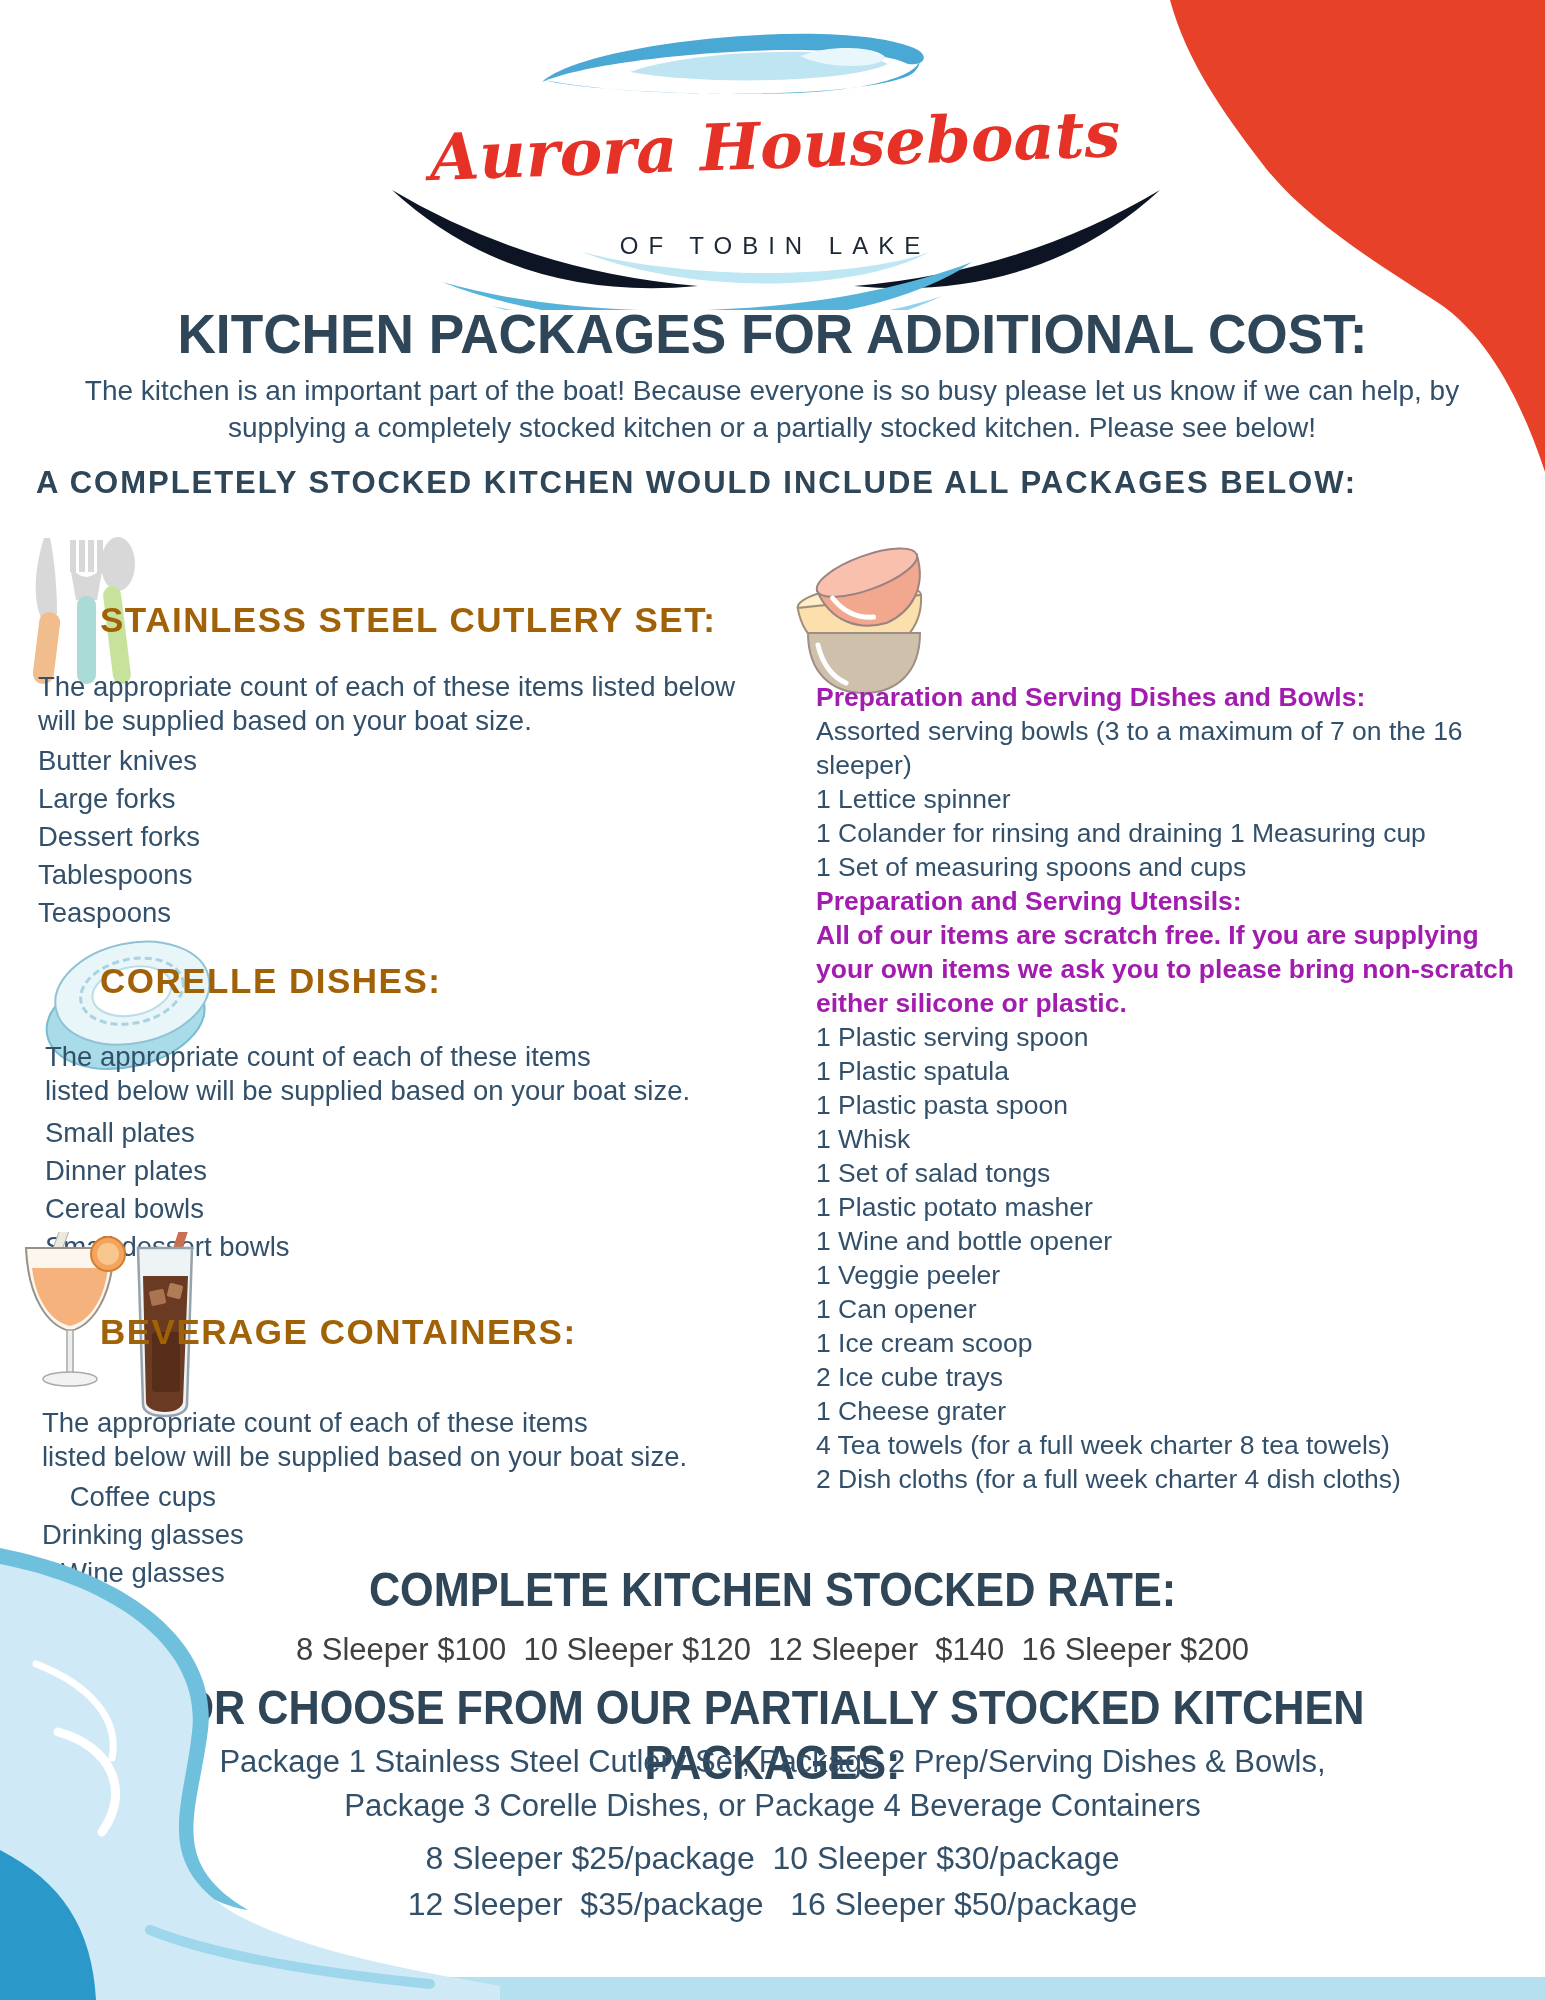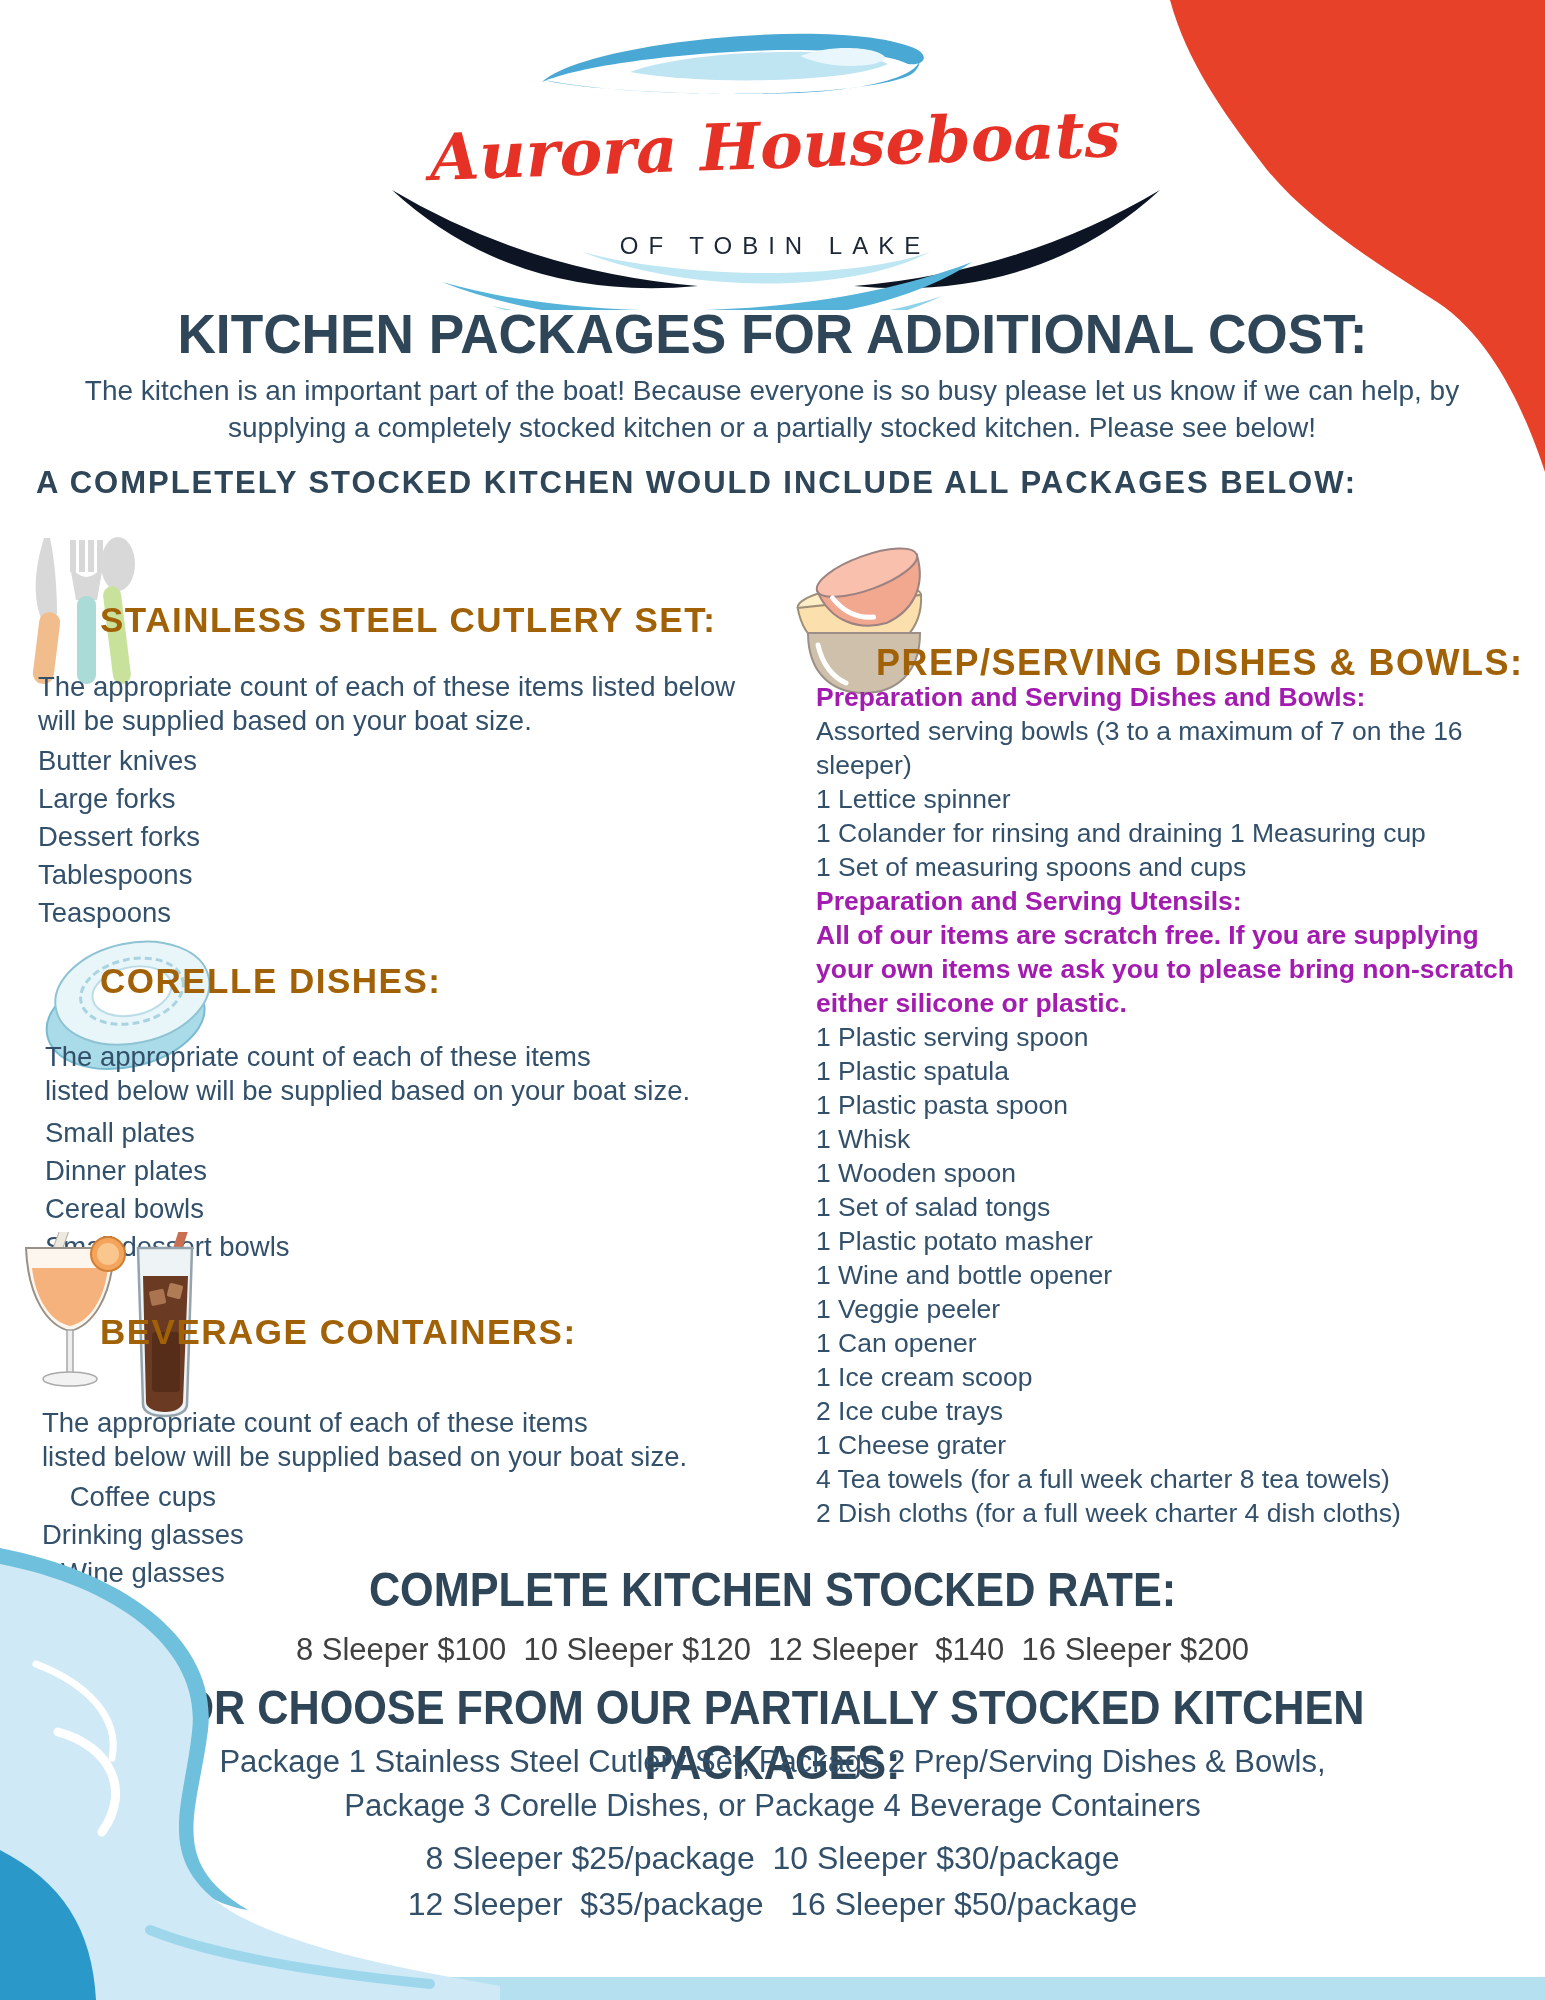--- a/index.html
+++ b/index.html
@@ -172,39 +172,37 @@
       <path d="M12,56 C14,92 42,110 74,112 C106,110 134,92 136,56 Z" fill="#fbe0ad" stroke="#a08f78" stroke-width="2"></path>
     </g>
     <g transform="rotate(-20 80 28)">
       <path d="M28,28 C30,62 54,80 82,82 C110,80 132,62 134,28 Z" fill="#f2a78f" stroke="#9c8280" stroke-width="2"></path>
       <ellipse cx="81" cy="28" rx="53" ry="17" fill="#f8c0ad" stroke="#9c8280" stroke-width="2"></ellipse>
       <path d="M40,40 C46,58 58,68 72,72" stroke="#ffffff" stroke-width="5" fill="none" stroke-linecap="round"></path>
     </g>
     <path d="M22,88 C22,128 46,148 78,148 C110,148 134,128 134,88 Z" fill="#cfc0ab" stroke="#9b8f87" stroke-width="2"></path>
     <path d="M32,100 C36,118 46,132 60,138" stroke="#ffffff" stroke-width="5" fill="none" stroke-linecap="round"></path>
   </svg>
-  <div class="sec-h h-prep">PREP/SERVING DISHES &amp; BOWLS:</div>
   <div class="prep-body">
     <div class="bold">Preparation and Serving Dishes and Bowls:</div>
     <div>
 
     <div class="line">Assorted serving bowls (3 to a maximum of 7 on the 16 sleeper)</div>
         <div class="line">1 Lettice spinner</div>
         <div class="line">1 Colander for rinsing and draining 1 Measuring cup</div>
         <div class="line">1 Set of measuring spoons and cups</div>
       </div>
     <div class="bold">Preparation and Serving Utensils:</div>
     <div class="bold">All of our items are scratch free. If you are supplying your own items we ask you to please bring non-scratch either silicone or plastic.</div>
     <div>
 
     <div class="line">1 Plastic serving spoon</div>
         <div class="line">1 Plastic spatula</div>
         <div class="line">1 Plastic pasta spoon</div>
         <div class="line">1 Whisk</div>
-        <div class="line">1 Wooden spoon</div>
         <div class="line">1 Set of salad tongs</div>
         <div class="line">1 Plastic potato masher</div>
         <div class="line">1 Wine and bottle opener</div>
         <div class="line">1 Veggie peeler</div>
         <div class="line">1 Can opener</div>
         <div class="line">1 Ice cream scoop</div>
         <div class="line">2 Ice cube trays</div>
         <div class="line">1 Cheese grater</div>
         <div class="line">4 Tea towels (for a full week charter 8 tea towels)</div>
         <div class="line">2 Dish cloths (for a full week charter 4 dish cloths)</div>

